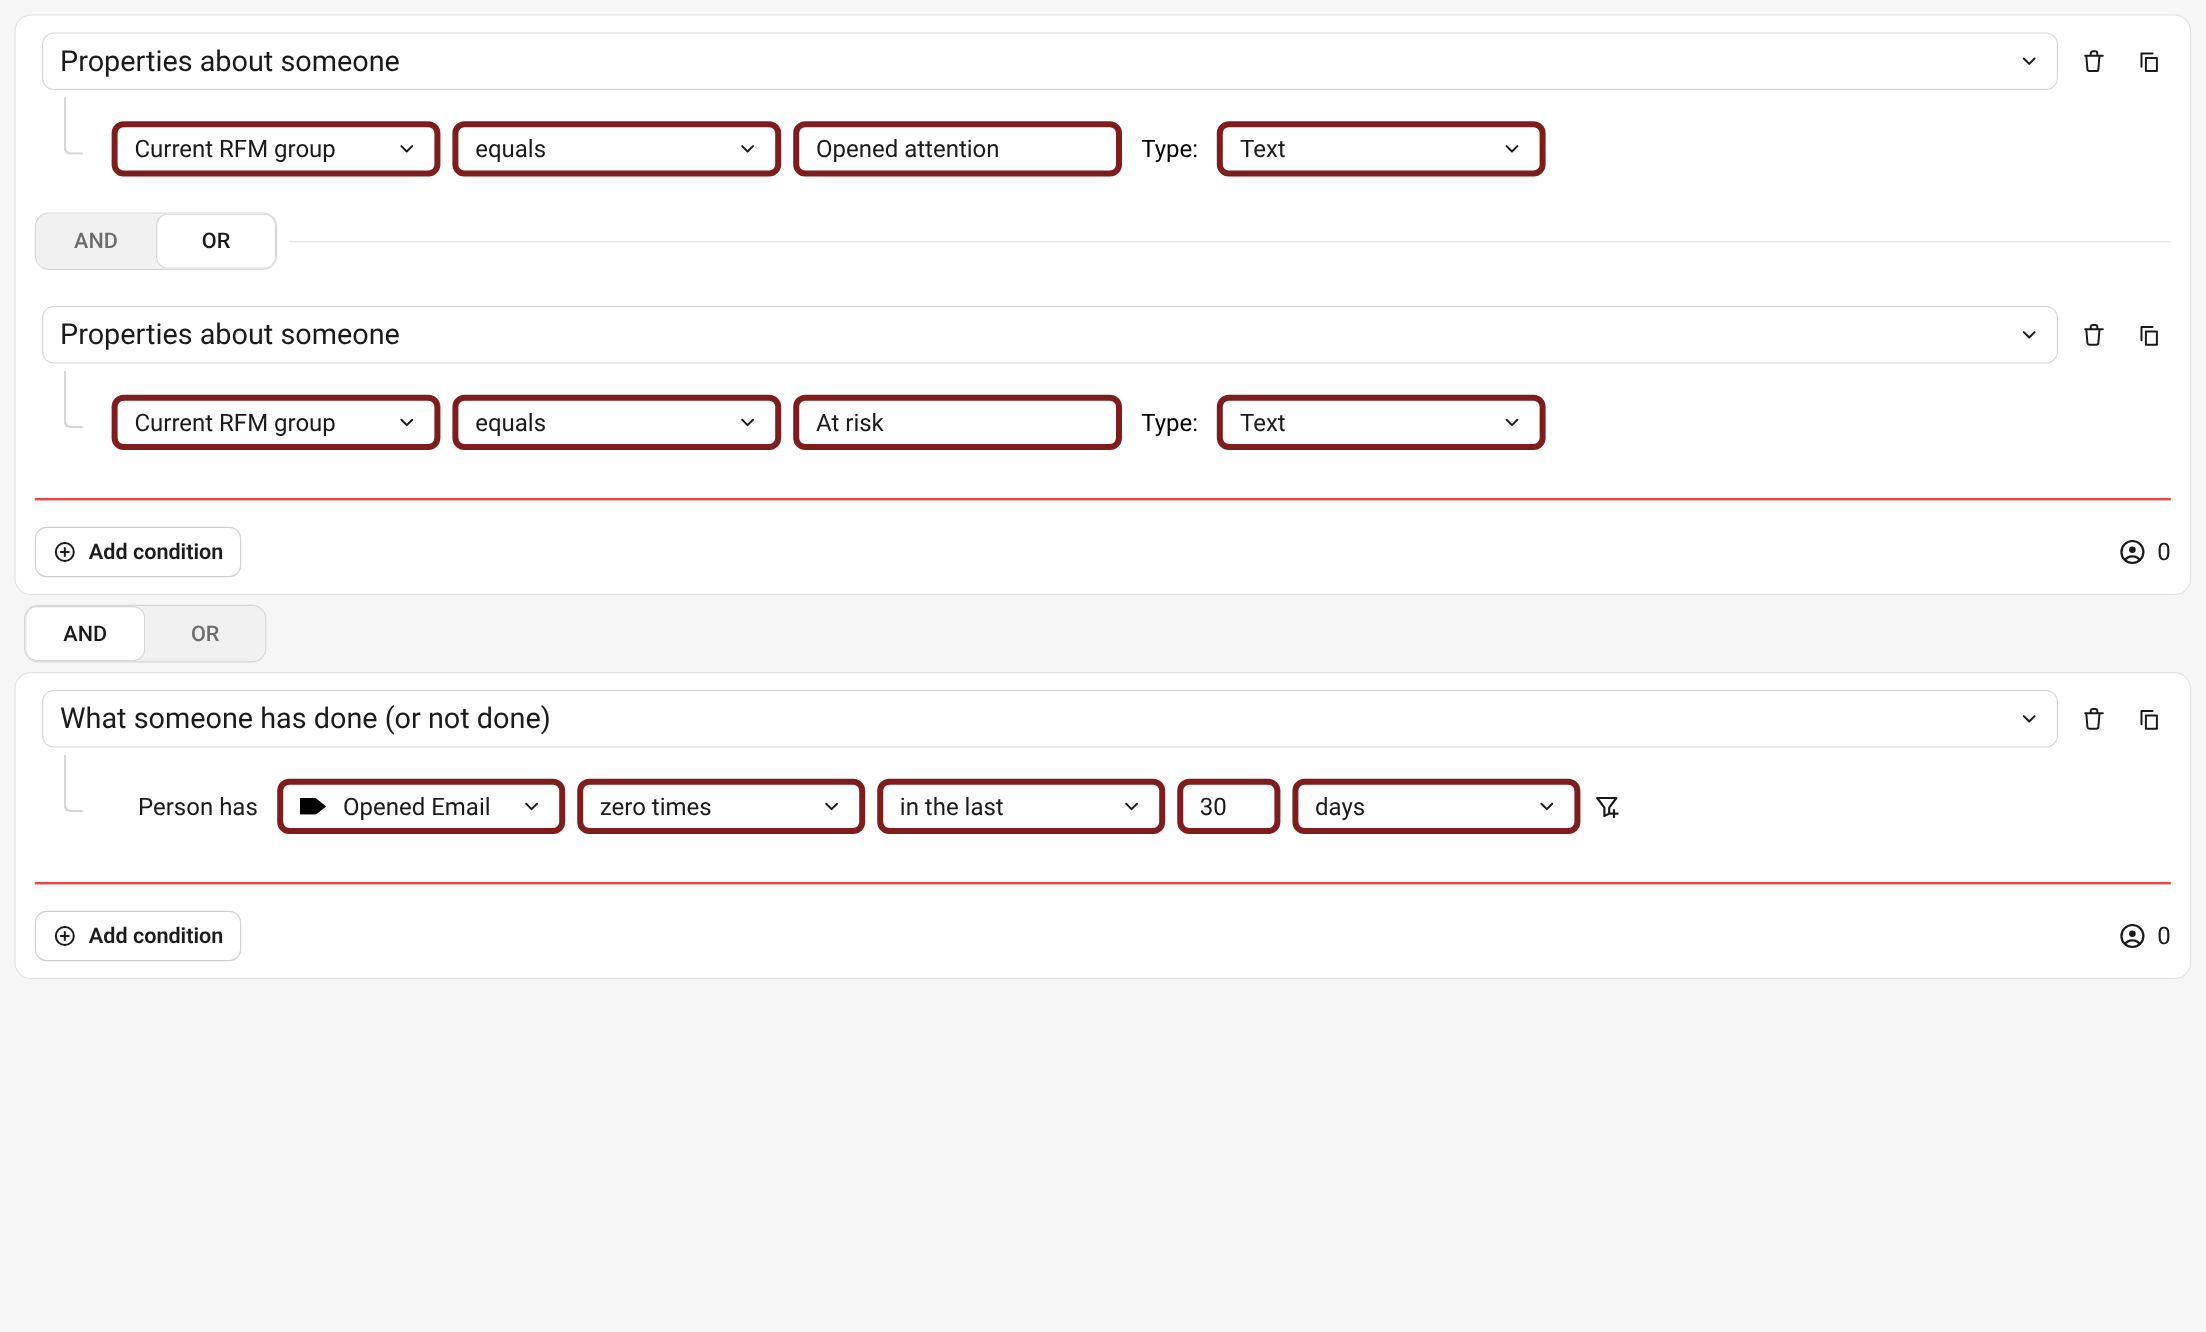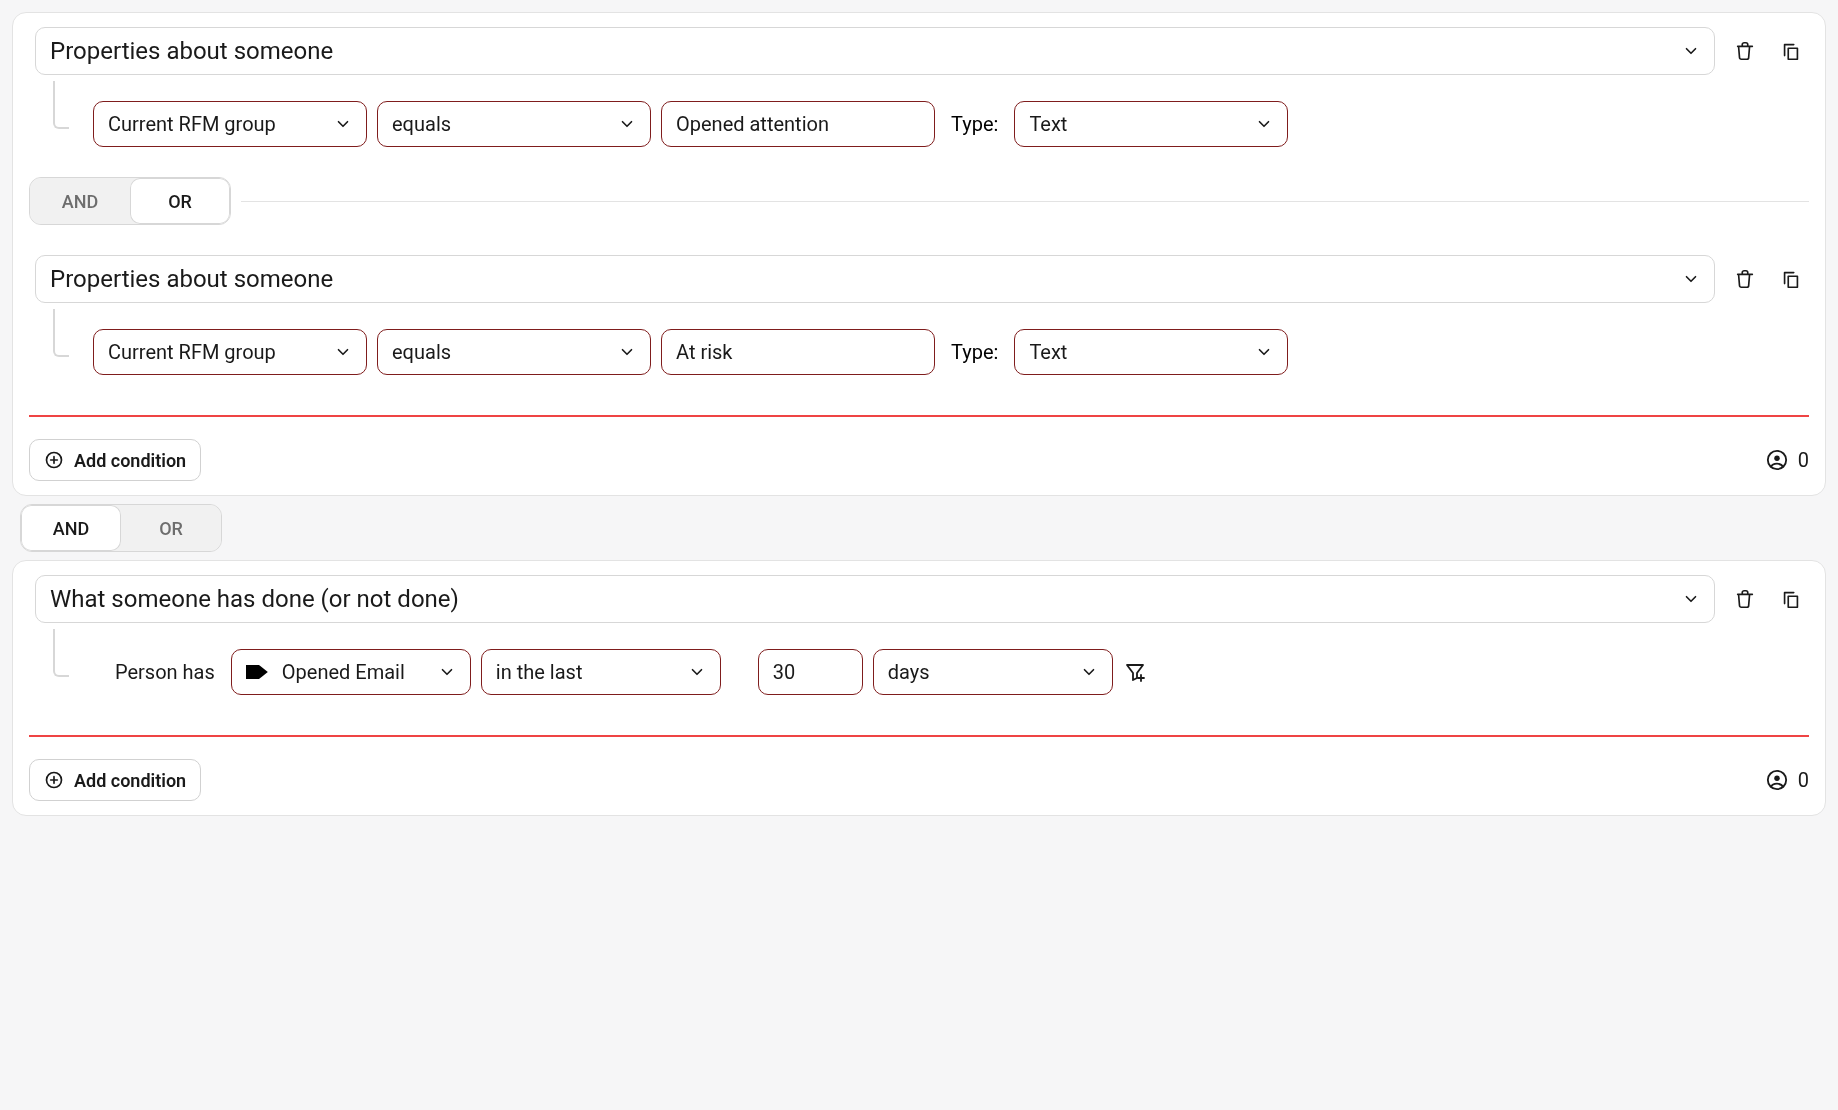--- a/index.html
+++ b/index.html
@@ -82,39 +82,39 @@
 
   
   .fields-row {
     display: flex;
     align-items: center;
     gap: 10px;
     flex-wrap: wrap;
   }
   .select-box {
     height: 46px;
-    border: 1px solid #7f1d1d;
+    border: 5px solid #7f1d1d;
     border-radius: 10px;
     display: inline-flex;
     align-items: center;
     justify-content: space-between;
     padding: 0 14px;
     background: #fff;
     cursor: pointer;
     gap: 14px;
     font-size: 20px;
   }
   .select-box.narrow   { width: 274px; }
   .select-box.operator { width: 274px; }
   .select-box.value    { width: 274px; cursor: text; }
   .select-box.type     { width: 274px; }
   .select-box.event    { width: 240px; }
   .select-box.count    { width: 240px; }
   .select-box.timeframe{ width: 240px; }
-  .select-box.number   { width: 105px;  cursor: text; margin-left: 27px; }
+  .select-box.number   { width: 86px;  cursor: text; }
   .select-box.unit     { width: 240px; }
 
   .inline-label {
     color: #000000;
     font-size: 20px;
     padding: 0 6px;
   }
 
   
   .toggle-row {
@@ -372,20 +372,26 @@
         <span class="inline-label" style="color:#1a1a1a;margin-left:16px;">Person has</span>
         <div class="select-box event">
           <span style="display:inline-flex;align-items:center;gap:10px;">
             <span class="km-icon"></span>
             <span>Opened Email</span>
           </span>
           <svg class="chev" viewBox="0 0 24 24" fill="none">
               <path d="M6 9l6 6 6-6" stroke-width="2.2" stroke-linecap="round" stroke-linejoin="round"></path>
             </svg>
         </div>
+        <div class="select-box count">
+          <span>zero times</span>
+          <svg class="chev" viewBox="0 0 24 24" fill="none">
+              <path d="M6 9l6 6 6-6" stroke-width="2.2" stroke-linecap="round" stroke-linejoin="round"></path>
+            </svg>
+        </div>
         <div class="select-box timeframe">
           <span>in the last</span>
           <svg class="chev" viewBox="0 0 24 24" fill="none">
               <path d="M6 9l6 6 6-6" stroke-width="2.2" stroke-linecap="round" stroke-linejoin="round"></path>
             </svg>
         </div>
         <div class="select-box number">
           <span>30</span>
         </div>
         <div class="select-box unit">

